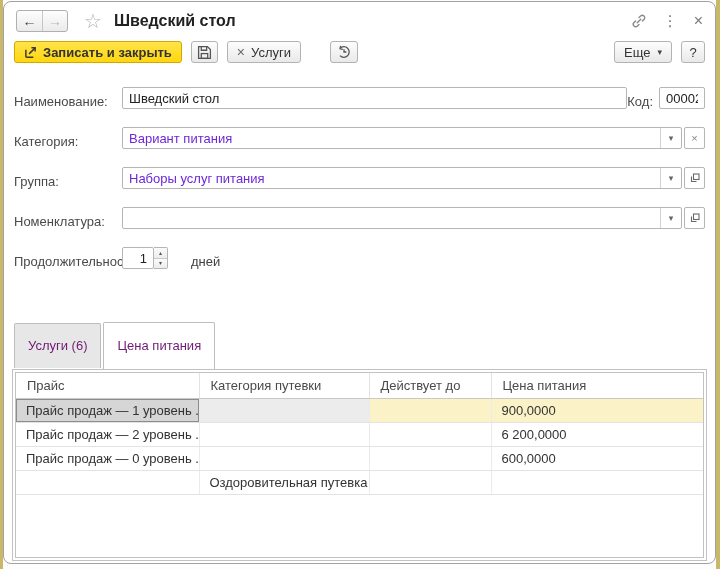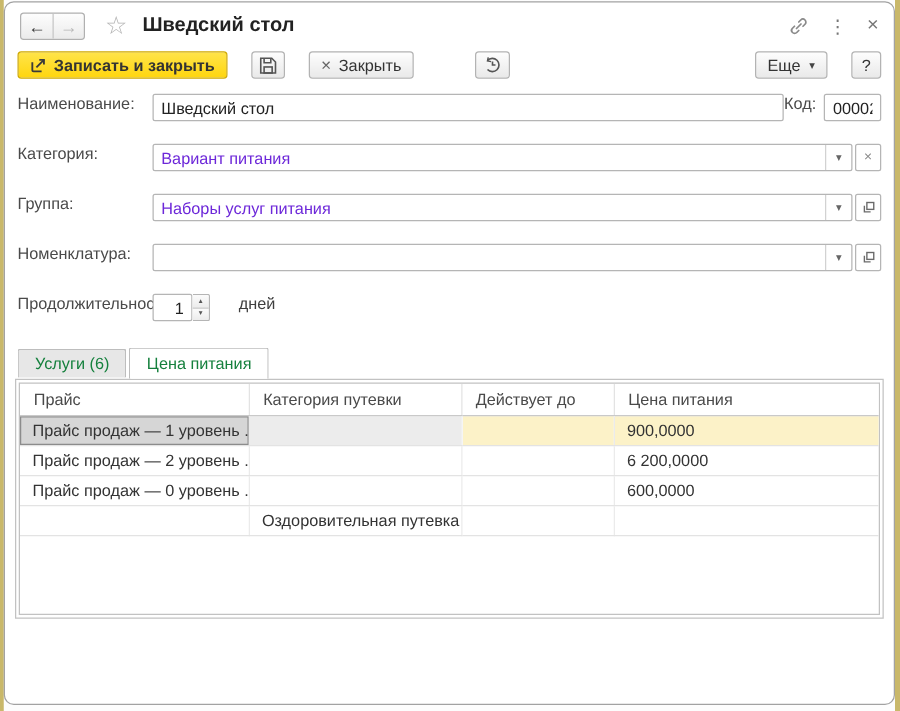--- a/index.html
+++ b/index.html
@@ -25,34 +25,34 @@
   .navbtn{width:25px;height:20px;border:none;background:transparent;font:inherit;
     font-size:14px;line-height:20px;padding:0;color:#3f3f3f;cursor:pointer;}
   .navbtn.disabled{color:#b8b8b8;border-left:1px solid #c6c6c6;}
   .star{margin-left:16px;font-size:20px;color:#b3b3b3;line-height:1;cursor:pointer;}
   .title{margin-left:12px;font-size:16px;font-weight:bold;color:#222;}
   .title-icons{margin-left:auto;display:flex;align-items:center;gap:16px;color:#777;}
   .title-icons .ic{cursor:pointer;display:flex;align-items:center;}
   .kebab{font-size:15px;} .wclose{font-size:16px;}
 
   
-  .toolbar{display:flex;align-items:flex-end;padding:4px 10px 6px 10px;gap:19px;}
+  .toolbar{display:flex;align-items:flex-end;padding:4px 10px 6px 10px;gap:9px;}
   .btn{display:inline-flex;align-items:center;gap:6px;height:22px;padding:0 9px;
     border:1px solid #b3b3b3;border-radius:3px;background:linear-gradient(#fdfdfd,#e9e9e9);
     font:inherit;font-size:13px;color:#333;cursor:pointer;box-sizing:border-box;}
   .btn.primary{background:linear-gradient(#ffe44a,#ffd60f);border-color:#cfa900;font-weight:bold;}
   .btn.iconbtn{padding:0 5px;}
   .btn .x{color:#666;font-size:14px;line-height:1;}
   .btn .caret{font-size:9px;color:#444;margin-left:1px;}
   .tb-gap{width:11px;}
   .tb-spacer{flex:1;}
   .btn.help{width:24px;justify-content:center;padding:0;}
 
   
-  .frow{display:flex;align-items:flex-start;margin:6px 10px 0 10px;height:34px;}
+  .frow{display:flex;align-items:flex-end;margin:6px 10px 0 10px;height:34px;}
   .flabel{width:108px;flex:none;color:#4a4a4a;}
   input.txt{height:22px;box-sizing:border-box;border:1px solid #b5b5b5;border-radius:2px;
     padding:0 6px;font:inherit;color:#222;outline:none;background:#fff;}
   .name-input{width:505px;}
   .codelabel{margin-left:auto;color:#4a4a4a;}
   .code-input{width:46px;margin-left:6px;}
   .combo{flex:1;display:flex;align-items:stretch;border:1px solid #b5b5b5;border-radius:2px;
     height:22px;box-sizing:border-box;background:#fff;}
   .combo input{flex:1;border:none;padding:0 6px;font:inherit;color:#6d28d9;outline:none;background:transparent;min-width:0;}
   .combo .dd{width:21px;border:none;border-left:1px solid #d2d2d2;background:transparent;
@@ -64,22 +64,22 @@
   .num-input{width:32px;text-align:right;border-radius:2px 0 0 2px;}
   .spin{display:flex;flex-direction:column;width:14px;border:1px solid #b5b5b5;border-left:none;
     border-radius:0 2px 2px 0;overflow:hidden;box-sizing:border-box;background:#f3f3f3;}
   .spin button{flex:1;border:none;background:linear-gradient(#fbfbfb,#ececec);font-size:6px;
     line-height:1;color:#555;cursor:pointer;padding:0;}
   .spin button + button{border-top:1px solid #c9c9c9;}
   .suffix{margin-left:23px;color:#3f3f3f;}
 
   
   .tabs{display:flex;align-items:flex-end;margin:9px 10px 0 10px;position:relative;z-index:2;}
-  .tab{height:22px;line-height:22px;padding:0 13px;border:1px solid #bdbdbd;border-bottom:none;
-    border-radius:2px 2px 0 0;background:#e7e7e7;color:#15803d;margin-right:2px;cursor:pointer;}
+  .tab{height:22px;line-height:22px;padding:11px 13px;border:1px solid #bdbdbd;border-bottom:none;
+    border-radius:2px 2px 0 0;background:#e7e7e7;color:#701a75;margin-right:2px;cursor:pointer;margin-top:44px;}
   .tab.active{background:#fff;height:24px;line-height:24px;margin-bottom:-1px;}
 
   .panel{margin:1px 8px;border:1px solid #c2c2c2;height:192px;box-sizing:border-box;
     padding:2px;background:#fff;position:relative;z-index:1;}
   .grid{width:100%;height:100%;border:1px solid #c2c2c2;box-sizing:border-box;overflow:hidden;background:#fff;}
   table{width:100%;border-collapse:collapse;table-layout:fixed;}
   th{height:25px;font-weight:normal;text-align:left;padding:0 11px;color:#4a4a4a;
     border-bottom:1px solid #c9c9c9;border-right:1px solid #e3e3e3;background:#fff;
     white-space:nowrap;overflow:hidden;}
   th:last-child{border-right:none;}
@@ -139,21 +139,21 @@
     </button>
     <button class="btn iconbtn">
       <svg class="svgic" width="15" height="15" viewBox="0 0 14 14" fill="none" stroke="#555" stroke-width="1.2">
         <path d="M1.5 1.5 h8.2 l2.8 2.8 v8.2 h-11 z"></path>
         <path d="M4 1.5 v3.4 h5 v-3.4"></path>
         <rect x="4" y="8" width="6" height="4.5"></rect>
       </svg>
     </button>
     <button class="btn">
       <span class="x">×</span>
-      <span>Закрыть</span>
+      <span>Услуги</span>
     </button>
     <span class="tb-gap"></span>
     <button class="btn iconbtn">
       <svg class="svgic" width="16" height="16" viewBox="0 0 16 16" fill="none" stroke="#555" stroke-width="1.3">
         <path d="M4 11.6 A5.3 5.3 0 1 0 4 4.4"></path>
         <path d="M8 5.2 V8 H10.4"></path>
         <path d="M4.6 1.9 L4 4.8 L6.9 5.3" stroke-width="1.2"></path>
       </svg>
     </button>
     <span class="tb-spacer"></span>

